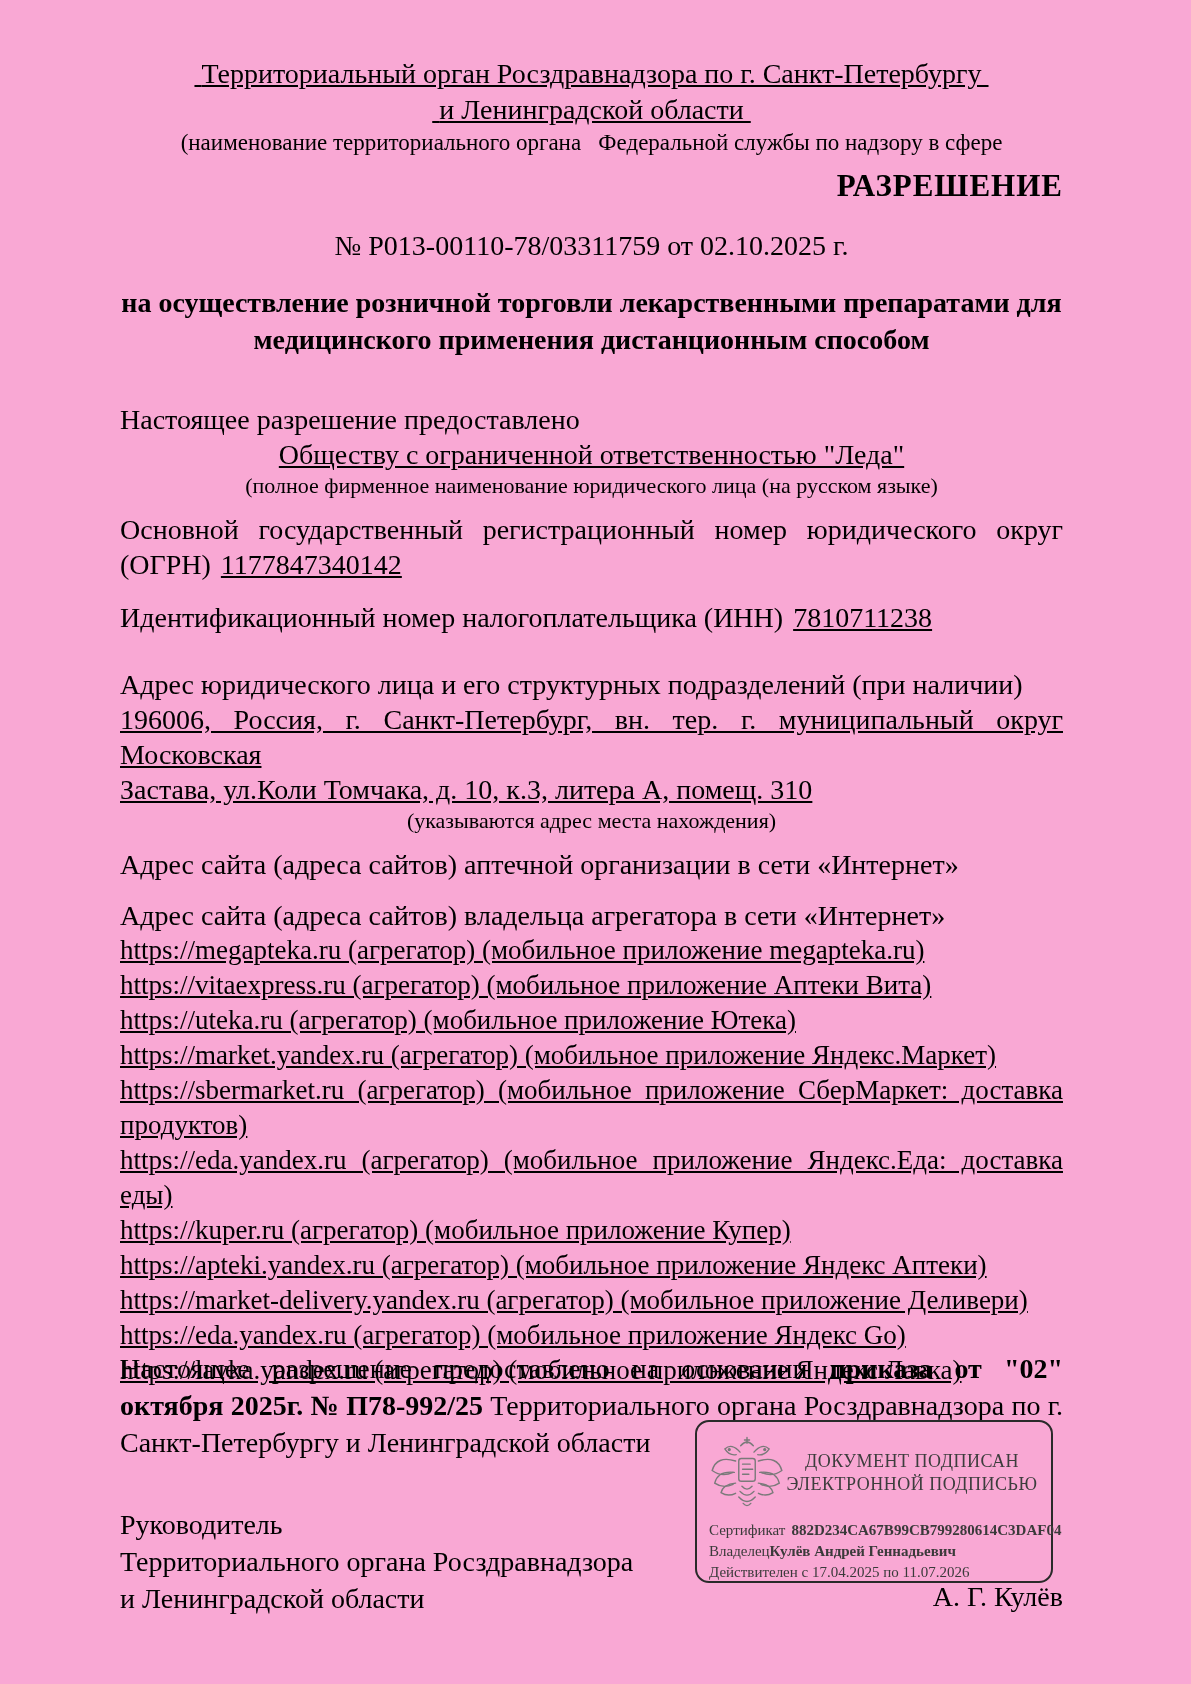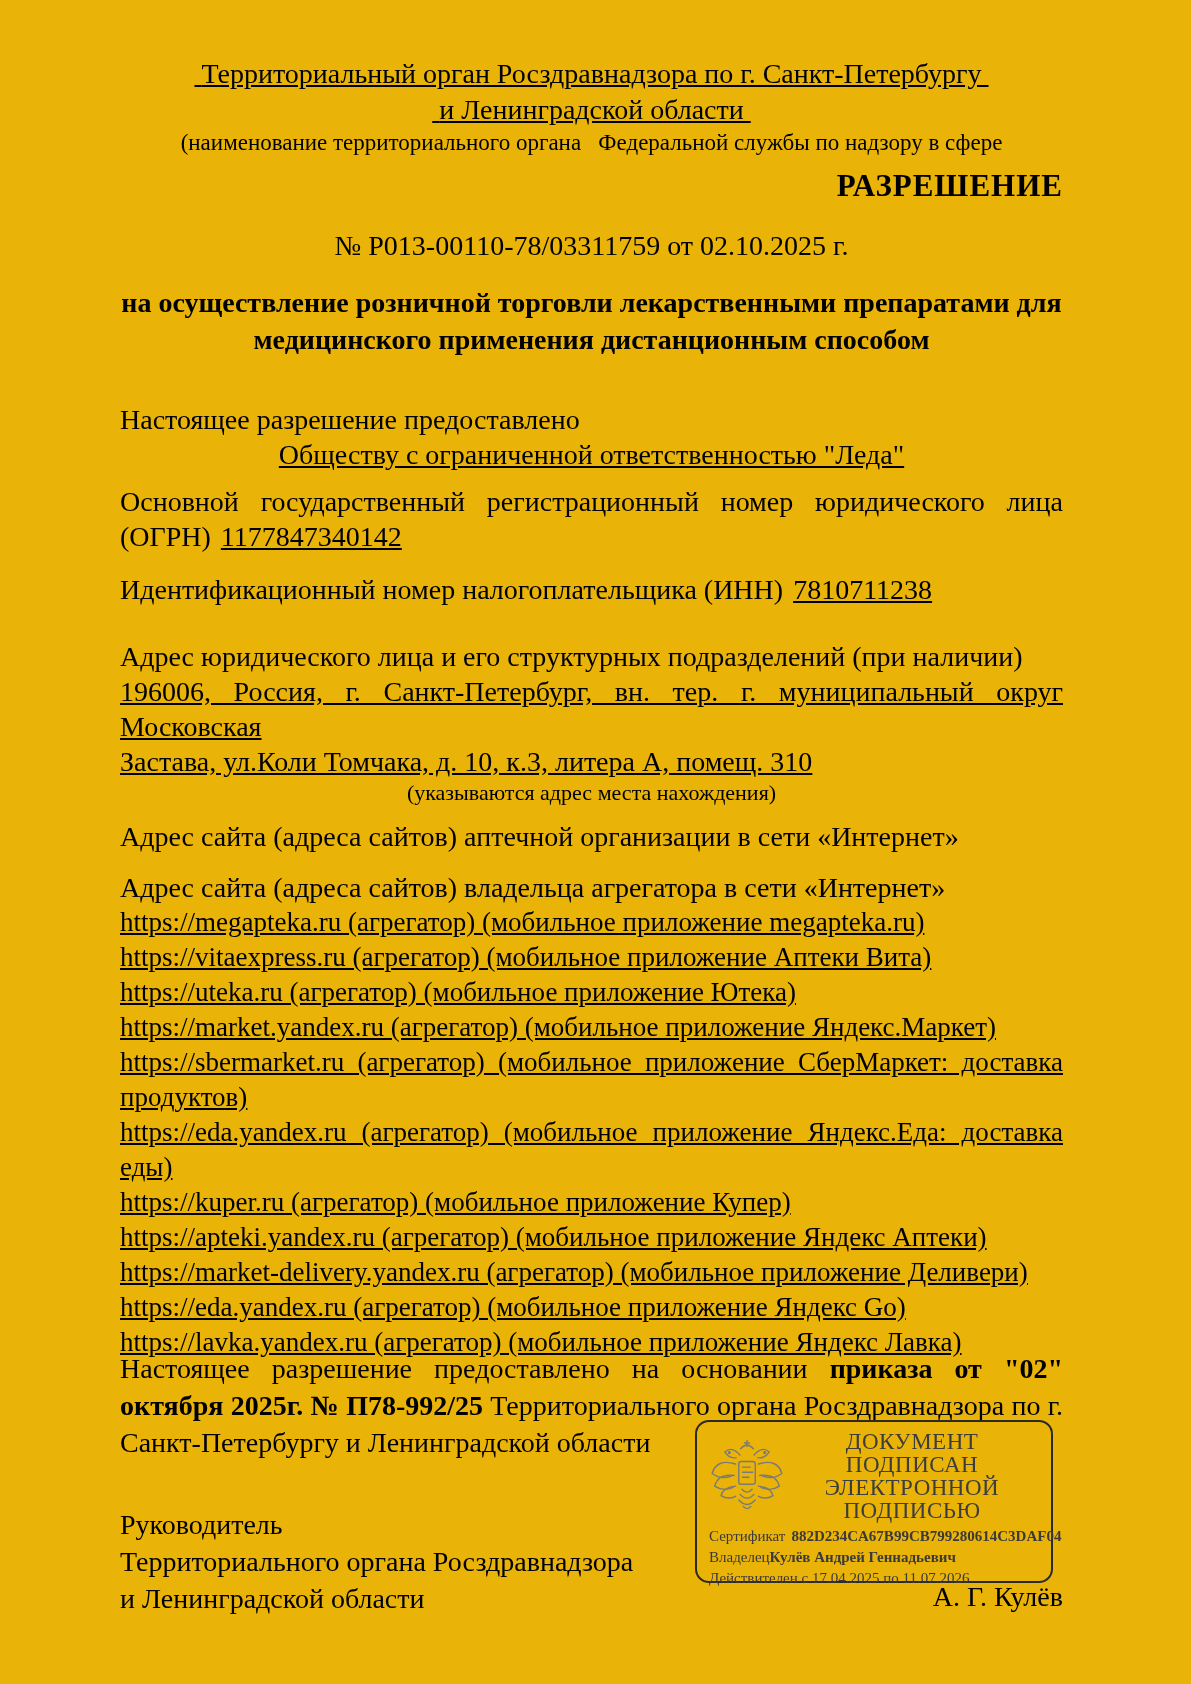--- a/index.html
+++ b/index.html
@@ -1,19 +1,19 @@
 <!DOCTYPE html>
 <html lang="ru"><head>
 <meta charset="utf-8">
 <style>
   html,body { margin:0; padding:0; background:#ffffff; }
   .page {
     position:relative;
     width:1191px; height:1684px;
-    background:#eab308;
+    background:#f9a8d4;
     overflow:hidden;
     font-family:"Liberation Serif","DejaVu Serif",serif;
     color:#000;
     font-size:28px;
     line-height:35px;
   }
   .content { padding:56px 128px 0 120px; }
   .just-force { text-align:justify; text-align-last:justify; }
   .u { text-decoration:underline; }
   .b { font-weight:bold; }
@@ -44,21 +44,21 @@
   .stamp {
     position:absolute; left:695px; top:1420px;
     width:358px; height:163px;
     border:2px solid #2a2a2a; border-radius:14px;
     box-sizing:border-box;
     padding:8px 12px 6px 12px;
     color:#3d3d3d;
   }
   .stamp-top { display:flex; align-items:center; }
   .stamp-emblem { width:76px; height:86px; flex:0 0 auto; }
-  .stamp-title { flex:1; text-align:center; font-size:23px; line-height:23px; font-weight:normal; letter-spacing:0.5px; color:#3d3d3d; }
+  .stamp-title { flex:1; text-align:center; font-size:18px; line-height:23px; font-weight:normal; letter-spacing:0.5px; color:#3d3d3d; }
   .stamp-lines { margin-top:4px; font-size:15px; line-height:21px; color:#3a3a3a; }
   .stamp-lines .lbl { }
   .stamp-lines .val { margin-left:6px;font-weight:bold; }
   .stamp-lines .owner-val { font-weight:bold; }
 
   .footer { position:absolute; left:120px; right:128px; top:1506px; line-height:37px; }
   .signer-name { position:absolute; right:0; bottom:2px; }
 </style>
 </head>
 <body>
@@ -71,23 +71,24 @@
     <div class="org-note">(наименование территориального органа   Федеральной службы по надзору в сфере</div>
 
     <div class="doc-title">РАЗРЕШЕНИЕ</div>
 
     <div class="doc-number">№ Р013-00110-78/03311759 от 02.10.2025 г.</div>
 
     <div class="subject">на осуществление розничной торговли лекарственными препаратами для медицинского применения дистанционным способом</div>
 
     <div class="granted-label">Настоящее разрешение предоставлено</div>
     <div class="company">Обществу с ограниченной ответственностью "Леда"</div>
+    <div class="small-note">(полное фирменное наименование юридического лица (на русском языке)</div>
 
     <div class="ogrn-block">
-      <div class="just-force">Основной государственный регистрационный номер юридического лица</div>
+      <div class="just-force">Основной государственный регистрационный номер юридического округ</div>
       <div>
         <span>(ОГРН)</span><span class="value-underline">1177847340142</span>
       </div>
     </div>
 
     <div class="inn-block">
       <span>Идентификационный номер налогоплательщика (ИНН)</span><span class="value-underline">7810711238</span>
     </div>
 
     <div class="addr-label">Адрес юридического лица и его структурных подразделений (при наличии)</div>

